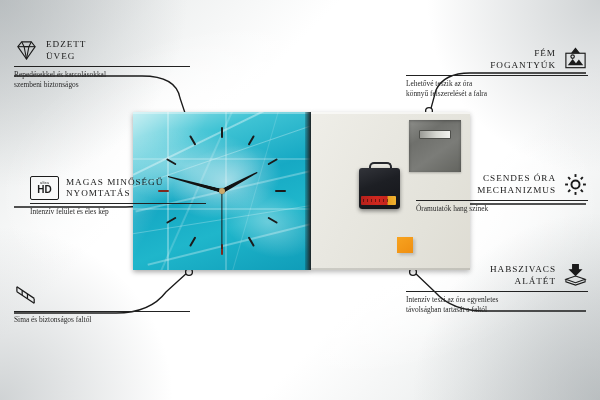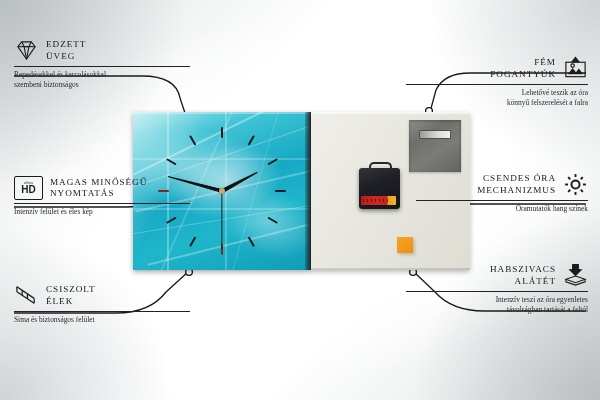--- a/index.html
+++ b/index.html
@@ -129,27 +129,27 @@
   .co-title{
     font-size:9.2px;letter-spacing:.95px;line-height:11.4px;
     color:#1a1a1a;text-transform:uppercase;white-space:pre-line;
     font-family:"Liberation Serif", serif;
   }
   .co-rule{height:1px;background:#222;margin:3px 0 3px;}
   .co-sub{
     font-size:7.4px;line-height:9.6px;color:#2a2a2a;white-space:pre-line;
     font-family:"Liberation Serif", serif;
   }
-  .co-sub.right{text-align:right;}
+  .co-sub.right{text-align:left;}
   .ico{width:25px;height:25px;flex:0 0 25px;display:block;}
 
   .c-glass{left:14px;top:38px;width:176px;}
-  .c-print{left:14px;top:176px;width:176px;}
+  .c-print{left:30px;top:176px;width:176px;}
   .c-edge {left:14px;top:283px;width:176px;}
-  .c-grip {right:12px;top:56px;width:182px;}
+  .c-grip {right:12px;top:47px;width:182px;}
   .c-mech {right:12px;top:172px;width:172px;}
   .c-foam {right:12px;top:263px;width:182px;}
 
   .hd-box{
     width:27px;height:22px;border:1.4px solid #1b1b1b;border-radius:2px;
     display:flex;flex-direction:column;align-items:center;justify-content:center;
     line-height:1;flex:0 0 27px;
   }
   .hd-ultra{font-size:4.2px;letter-spacing:.2px;color:#1b1b1b;font-family:"Liberation Sans",sans-serif;}
   .hd-hd{font-size:10px;font-weight:bold;color:#1b1b1b;font-family:"Liberation Sans",sans-serif;margin-top:.5px;}
@@ -298,25 +298,23 @@
       <span class="ico">
         <svg viewBox="0 0 26 26" width="25" height="25" fill="none" stroke="#1b1b1b" stroke-width="1.3">
           <path d="M3 4 L21 16"></path>
           <path d="M3 9 L21 21"></path>
           <path d="M3 4 L3 9"></path>
           <path d="M21 16 L21 21"></path>
           <path d="M8.5 7.7 L8.5 12.6"></path>
           <path d="M14 11.4 L14 16.3"></path>
         </svg>
       </span>
-      <span class="co-title">CSISZOLT
-ÉLEK</span>
-    </div>
-    <div class="co-rule"></div>
-    <div class="co-sub">Sima és biztonságos felület</div>
+    </div>
+    <div class="co-rule"></div>
+    <div class="co-sub">Sima és biztonságos faltól</div>
   </div>
 
   <div class="callout c-grip">
     <div class="co-head right">
       <span class="co-title" style="text-align:right">FÉM
 FOGANTYÚK</span>
       <span class="ico">
         <svg viewBox="0 0 26 26" width="25" height="25" fill="none" stroke="#1b1b1b" stroke-width="1.2">
           <path d="M13 1.5 L9.5 6 L16.5 6 Z" fill="#1b1b1b"></path>
           <rect x="3" y="6.5" width="20" height="15"></rect>

